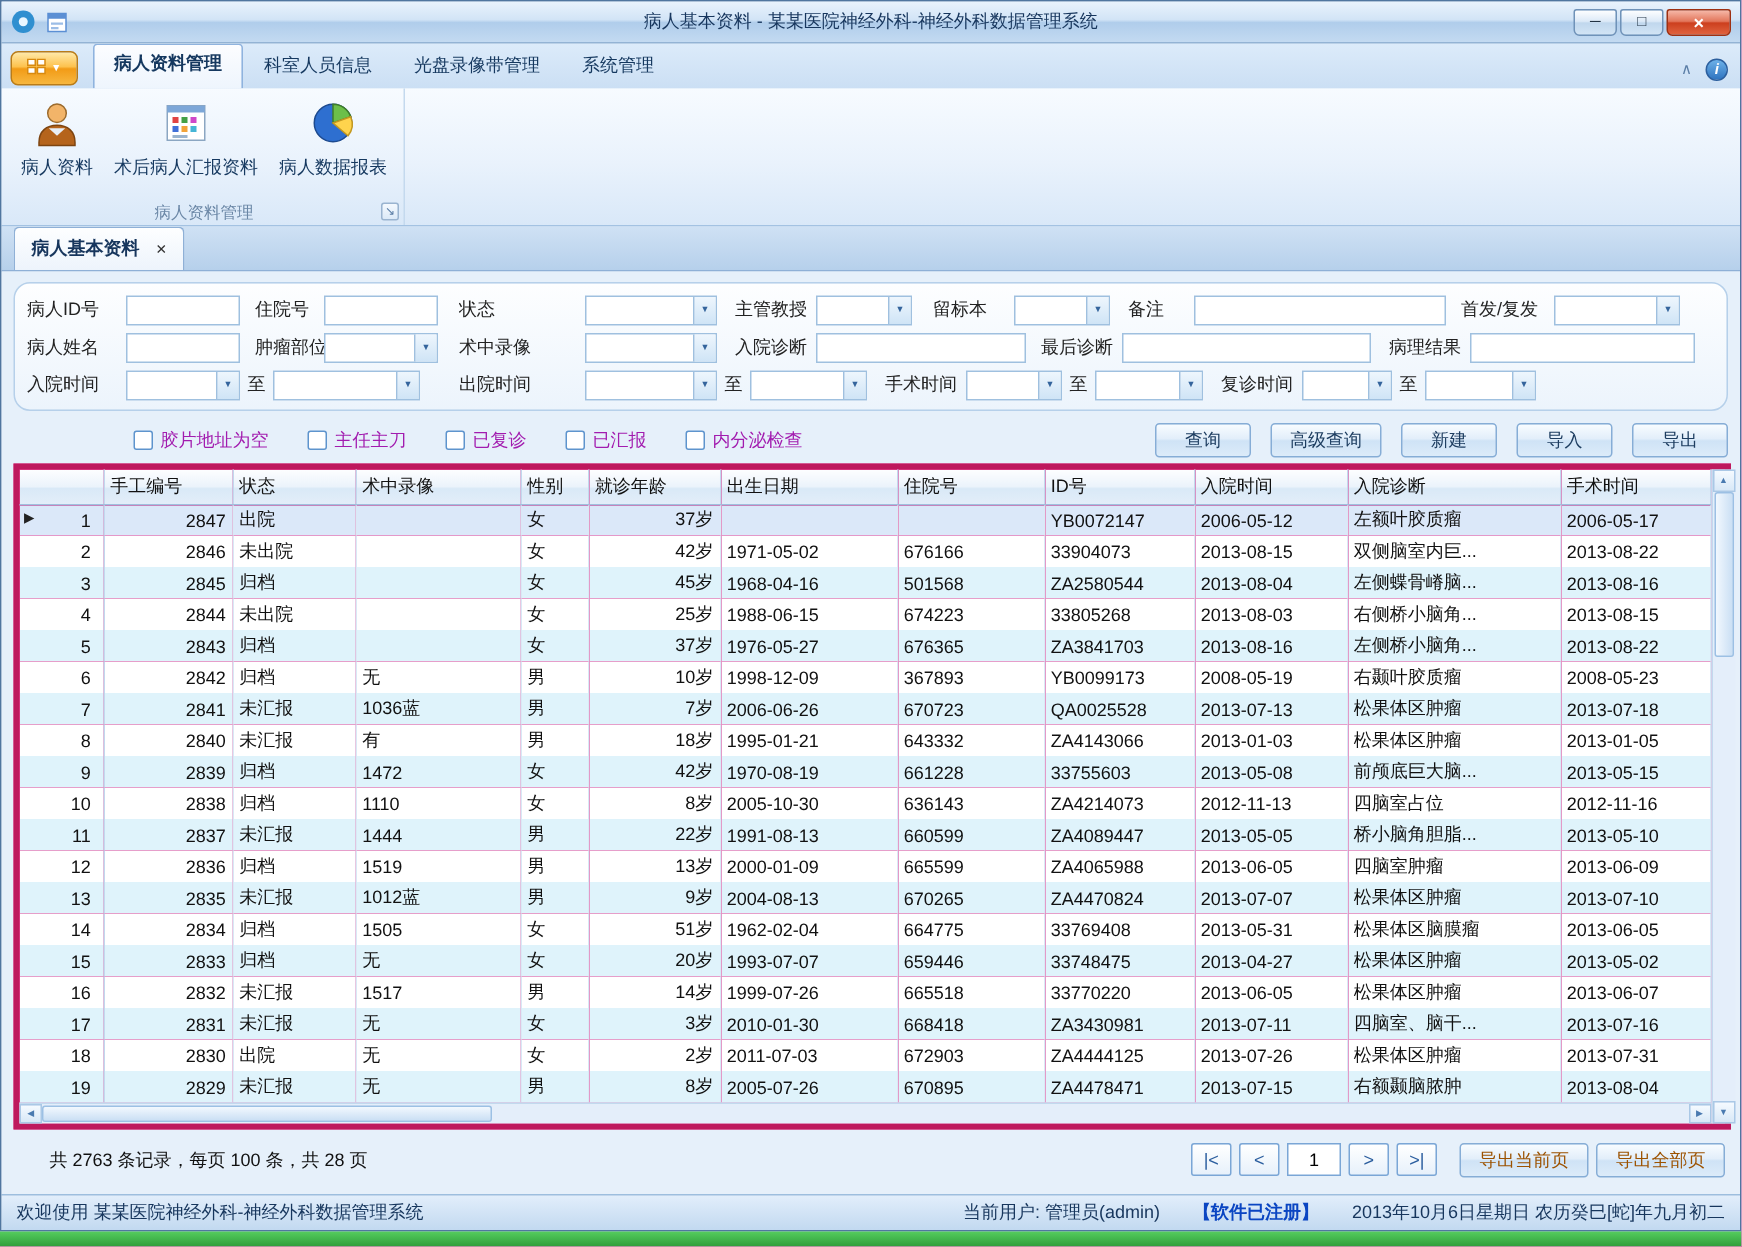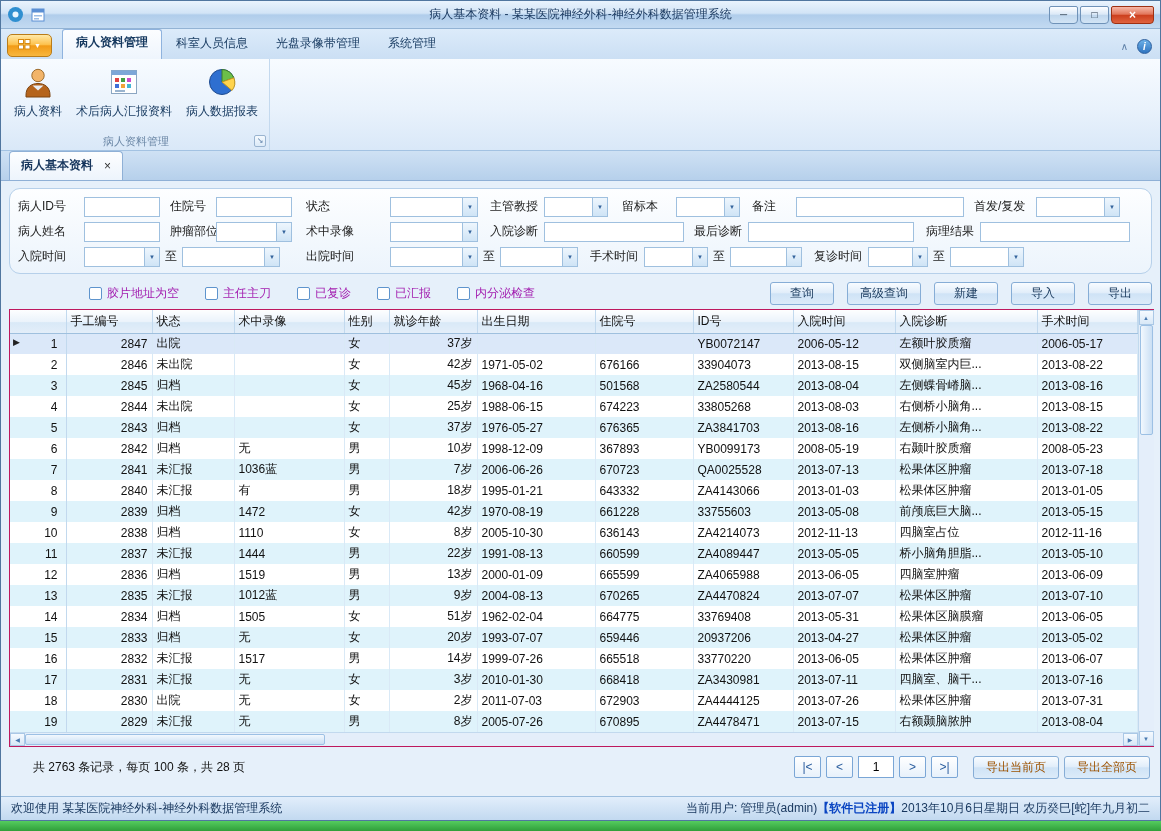--- a/index.html
+++ b/index.html
@@ -59,21 +59,21 @@
 
   .action-row{flex:0 0 35px;display:flex;align-items:center;padding:7px 0 4px;}
   .chk-area{display:flex;align-items:center;gap:26px;margin-left:80px;}
   .chk{display:flex;align-items:center;gap:5px;color:#a21caf;white-space:nowrap;}
   .chk-box{width:13px;height:13px;border:1px solid #5e94cd;background:#fff;border-radius:2px;}
   .btn-area{margin-left:auto;display:flex;gap:13px;}
   .btn{min-width:64px;height:23px;padding:0 12px;border:1px solid #86add6;border-radius:3px;
     background:linear-gradient(180deg,#f8fcff,#e2eefa 45%,#cfe3f6 52%,#dcebf9);color:#1d3d60;font:inherit;display:inline-flex;align-items:center;justify-content:center;white-space:nowrap;}
 
   
-  .grid-wrap{flex:0 0 auto;display:flex;border:1px solid #be185d;background:#ec4899;width:1145px;}
+  .grid-wrap{flex:0 0 auto;display:flex;border:4px solid #be185d;background:#ec4899;width:1145px;}
   .grid-left{display:flex;flex-direction:column;}
   table{border-collapse:collapse;table-layout:fixed;}
   th{height:23px;font-weight:normal;text-align:left;padding:0 4px;
     background:linear-gradient(180deg,#fdfeff,#ebf3fb 50%,#d9e9f7 55%,#e3eef9);
     border-right:1px solid #c2d9ee;border-bottom:1px solid #9fc0de;color:#111;white-space:nowrap;overflow:hidden;}
   td{height:21px;padding:0 4px;border-right:1px solid #d9e9f6;white-space:nowrap;overflow:hidden;color:#111;background:#fff;}
   tr.alt td{background:#dff3fb;}
   tr.selected td{background:#dbe8f9;}
   td.num{text-align:right;}
   td.rowhead{text-align:right;padding:0 8px 0 3px;border-right:1px solid #c2d9ee;}
@@ -92,21 +92,21 @@
   .pager{flex:0 0 38px;display:flex;align-items:center;padding:8px 2px 6px;}
   .pager-summary{margin-left:22px;color:#111;}
   .pager-right{margin-left:auto;display:flex;align-items:center;gap:5px;}
   .nav-btn{width:27px;height:22px;border:1px solid #7aa6d6;border-radius:2px;background:linear-gradient(180deg,#ffffff,#e7f1fb);color:#2a5d9e;font:inherit;display:inline-flex;align-items:center;justify-content:center;}
   .page-input{width:36px;height:22px;border:1px solid #7aa6d6;text-align:center;font:inherit;}
   .btn.export{color:#9c5200;}
   .btn.export.first{margin-left:10px;}
 
   
   .statusbar{flex:0 0 24px;display:flex;align-items:center;padding:0 10px;background:linear-gradient(180deg,#e2eefb,#c2d9f0);border-top:1px solid #9dbede;color:#17365d;}
-  .status-right{margin-left:auto;display:flex;align-items:center;gap:0;}
+  .status-right{margin-left:auto;display:flex;align-items:center;gap:22px;}
   .registered{color:#0a45c2;font-weight:bold;}
   .green-strip{width:1161px;height:10px;background:linear-gradient(180deg,#55cc5e,#2f9e3a);}
 </style>
 </head>
 <body>
 
 <div class="window">
 
   <div class="titlebar">
     <div class="title-icons">
@@ -577,21 +577,21 @@
               </tr>
               <tr class="alt">
                 <td class="rowhead"><span class="row-arrow"></span><span class="row-num">15</span></td>
                 <td class="num">2833</td>
                 <td>归档</td>
                 <td>无</td>
                 <td>女</td>
                 <td class="num">20岁</td>
                 <td>1993-07-07</td>
                 <td>659446</td>
-                <td>20937206</td>
+                <td>33748475</td>
                 <td>2013-04-27</td>
                 <td>松果体区肿瘤</td>
                 <td>2013-05-02</td>
               </tr>
               <tr>
                 <td class="rowhead"><span class="row-arrow"></span><span class="row-num">16</span></td>
                 <td class="num">2832</td>
                 <td>未汇报</td>
                 <td>1517</td>
                 <td>男</td>

